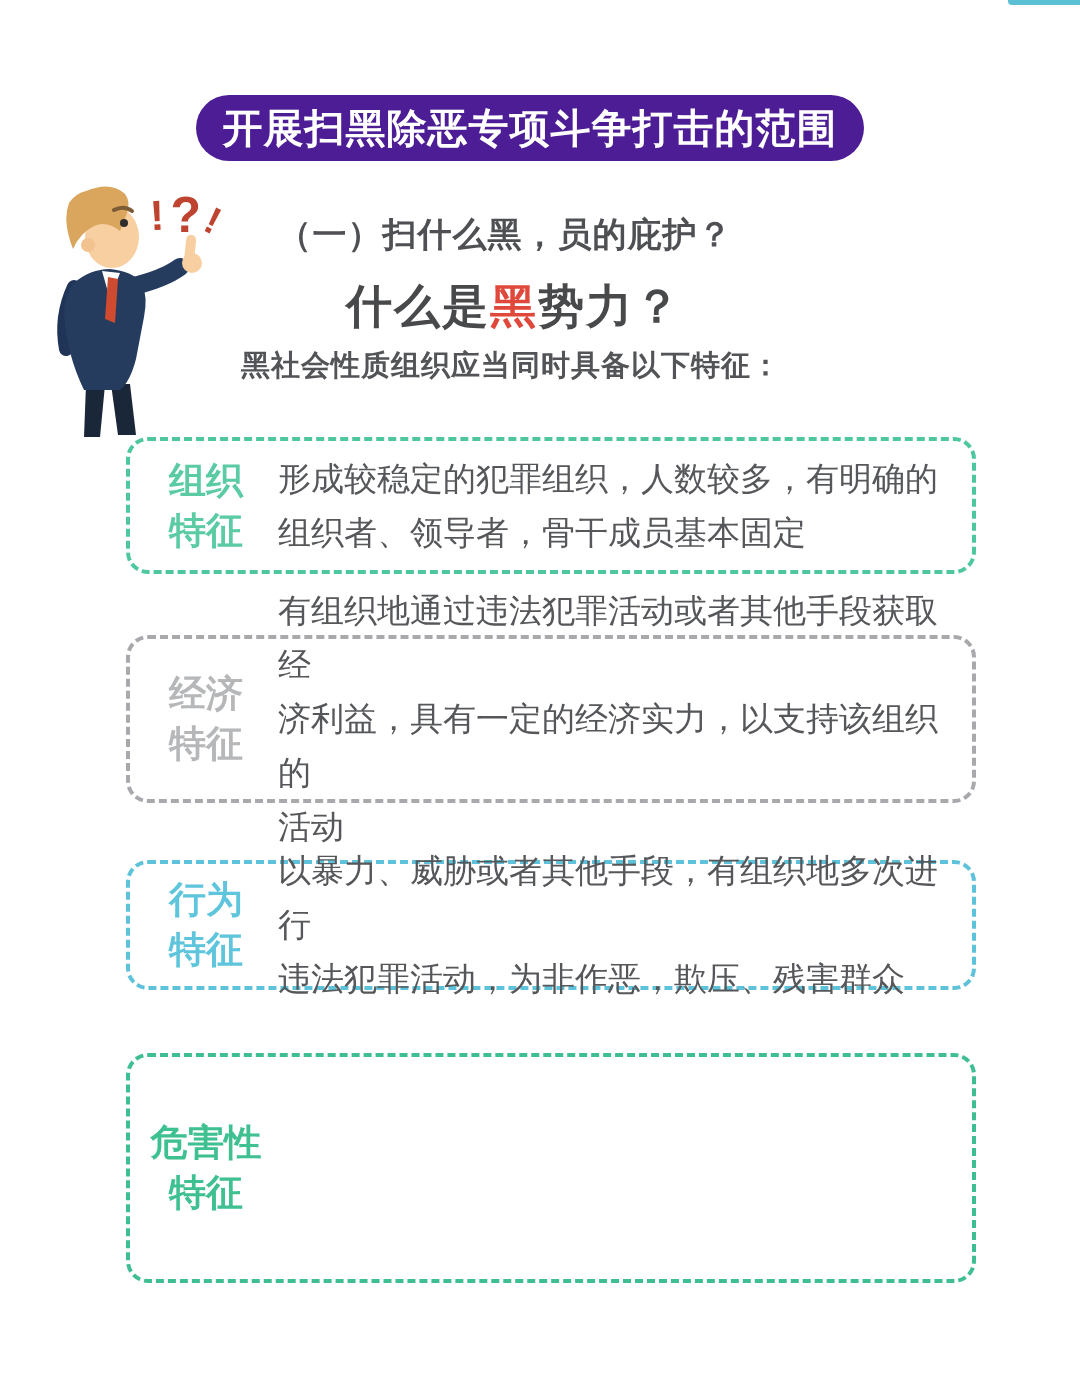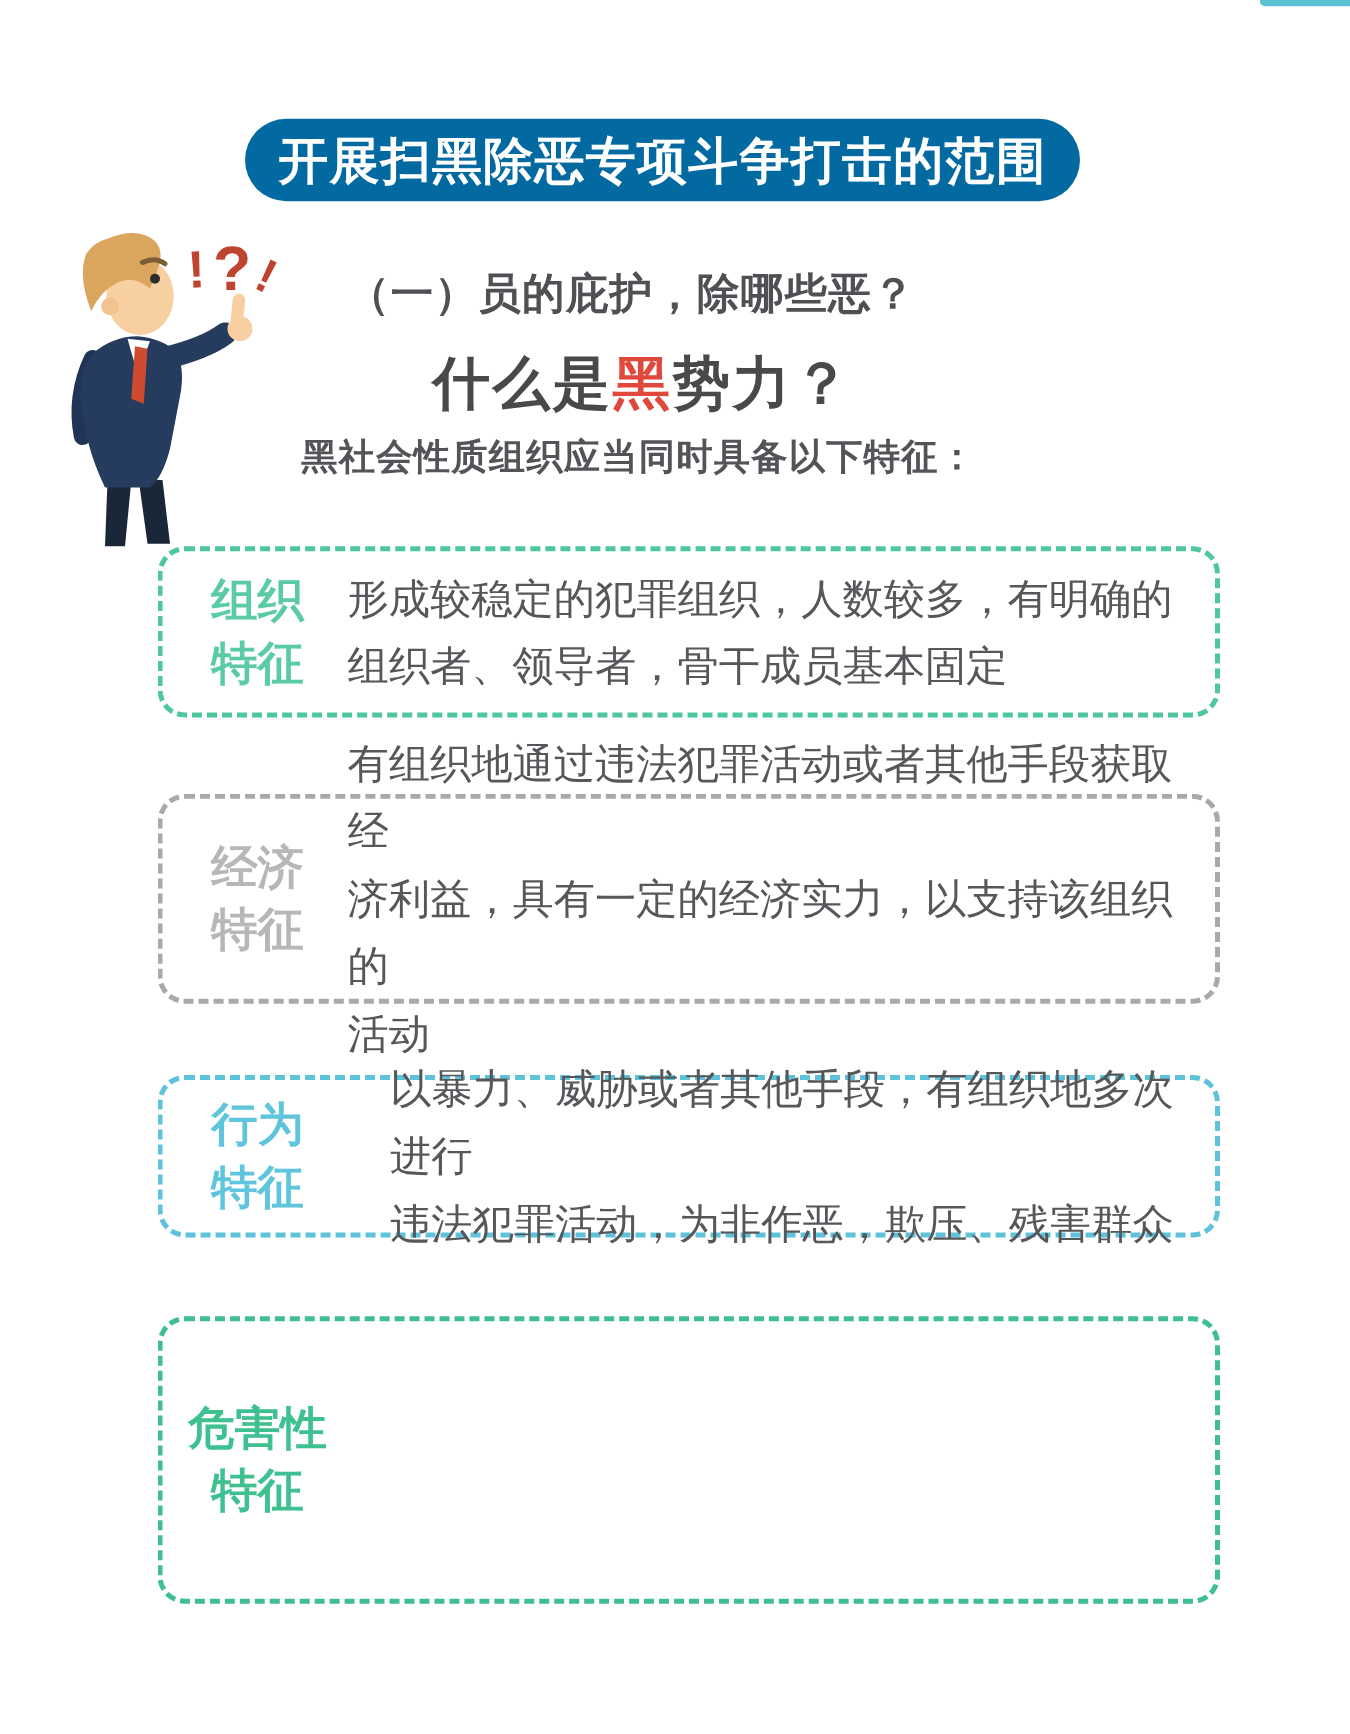--- a/index.html
+++ b/index.html
@@ -79,21 +79,21 @@
     flex: 1 1 auto; padding: 0 30px 0 10px;
     font-size: 33px; font-weight: normal; line-height: 54px; color: #55575a;
     white-space: pre-line; text-align: left;
   }
 </style>
 </head>
 <body>
 
 <div class="corner-strip"></div>
 
-<div class="banner" style="background: #0369a1;">
+<div class="banner" style="background: #4c1d95;">
   <span>开展扫黑除恶专项斗争打击的范围</span>
 </div>
 
 <div class="character">
   <svg width="165" height="255" viewBox="0 0 165 255">
 
     <path d="M22,102 Q8,132 14,164" stroke="#1f3456" stroke-width="14" fill="none" stroke-linecap="round"></path>
 
     <path d="M34,200 L53,200 L48,252 L32,252 Z" fill="#1a2739"></path>
     <path d="M59,199 L78,199 L84,250 L66,250 Z" fill="#1a2739"></path>
@@ -115,21 +115,21 @@
     <circle cx="72" cy="38" r="4" fill="#2e2e2e"></circle>
   </svg>
 </div>
 
 <div class="marks" style="color: rgb(191, 68, 48);">
   <span class="m-bang1">!</span>
   <span class="m-q">?</span>
   <span class="m-bang2">!</span>
 </div>
 
-<div class="h-question">（一）员的庇护，除哪些恶？</div>
+<div class="h-question">（一）扫什么黑，员的庇护？</div>
 
 <div class="h-what">
   <span>什么是</span><span style="color: rgb(224, 72, 59);">黑</span><span>势力？</span>
 </div>
 
 <div class="h-intro">黑社会性质组织应当同时具备以下特征：</div>
 
 <div class="feature-box f0" style="border-color: rgb(78, 199, 158);">
   <div class="feature-label" style="color: rgb(91, 203, 164);">组织
 特征</div>
@@ -138,21 +138,21 @@
 </div>
 
 <div class="feature-box f1" style="border-color: rgb(169, 169, 173);">
   <div class="feature-label" style="color: rgb(181, 183, 185);">经济
 特征</div>
   <div class="feature-text">有组织地通过违法犯罪活动或者其他手段获取经
 济利益，具有一定的经济实力，以支持该组织的
 活动</div>
 </div>
 
-<div class="feature-box f2" style="border-color: rgb(94, 195, 218); gap: 34px;">
+<div class="feature-box f2" style="border-color: rgb(94, 195, 218);">
   <div class="feature-label" style="color: rgb(95, 197, 220);">行为
 特征</div>
   <div class="feature-text">以暴力、威胁或者其他手段，有组织地多次进行
 违法犯罪活动，为非作恶，欺压、残害群众</div>
 </div>
 
 <div class="feature-box f3" style="border-color: rgb(62, 190, 146);">
   <div class="feature-label" style="color: rgb(62, 192, 145); text-align: center;">危害性
 特征</div>
 </div>

